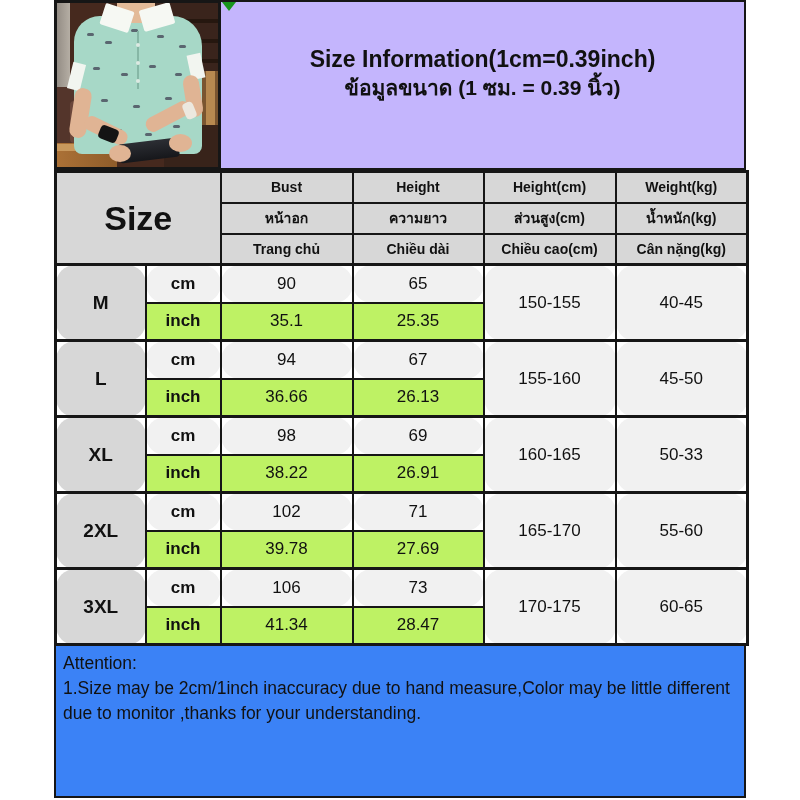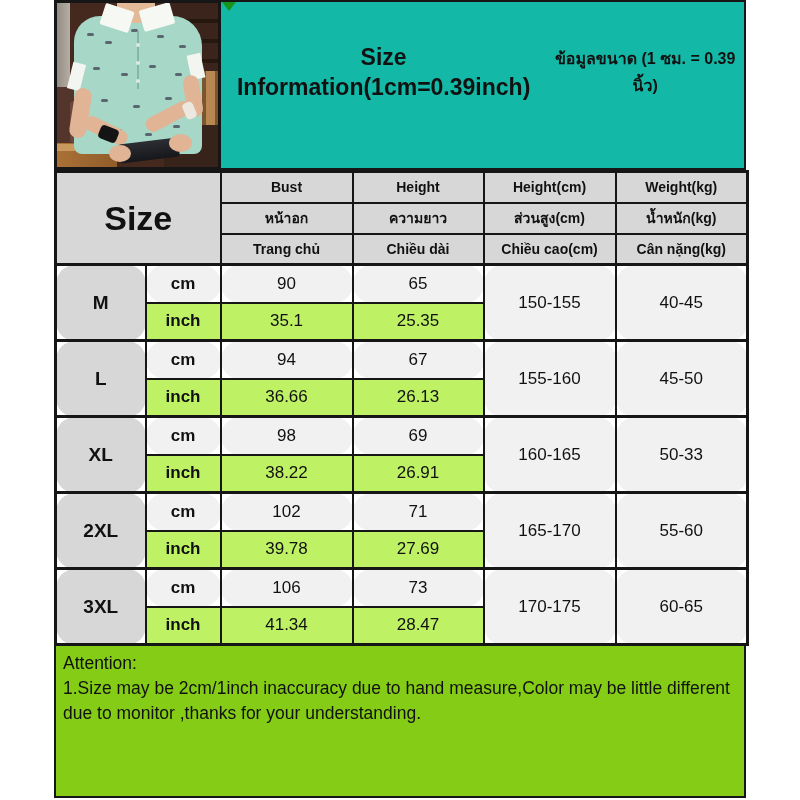--- a/index.html
+++ b/index.html
@@ -11,31 +11,31 @@
   *{box-sizing:border-box;}
   .content{position:absolute;left:54px;top:0;width:692px;}
 
   
   .top-row{display:flex;height:170px;}
   .photo-cell{
     width:167px;height:170px;border:3px solid #161616;position:relative;
     overflow:hidden;background:#46291e;flex:none;
   }
   .title-cell{
-    flex:1;border:2px solid #161616;border-left:none;background:#14b8a6;
-    position:relative;display:flex;flex-direction:row;justify-content:center;
+    flex:1;border:2px solid #161616;border-left:none;background:#c4b5fd;
+    position:relative;display:flex;flex-direction:column;justify-content:center;
     align-items:center;text-align:center;padding-bottom:26px;
   }
   .green-corner{
     position:absolute;left:1px;top:0;width:0;height:0;
     border-left:7px solid transparent;border-right:7px solid transparent;
     border-top:9px solid #17941c;
   }
   .title-en{font-size:23px;font-weight:bold;line-height:30px;}
-  .title-th{font-size:16px;font-weight:bold;line-height:27px;}
+  .title-th{font-size:21px;font-weight:bold;line-height:27px;}
   .title-vi{font-size:21px;font-weight:bold;line-height:27px;}
 
   
   .ph{position:absolute;}
   .ph-post-left{left:0;top:0;width:13px;height:98px;background:linear-gradient(90deg,#948d85,#b5aea4);}
   .ph-booth-right{right:0;top:0;width:80px;height:80px;
     background:repeating-linear-gradient(180deg,#3a241c 0 16px,#26170f 16px 20px);}
   .ph-leather-left{left:0;top:84px;width:48px;height:70px;background:#54352b;}
   .ph-leather-left2{left:13px;top:98px;width:24px;height:42px;background:#6b463a;border-radius:4px;}
   .ph-chair-right{right:0;top:68px;width:38px;height:98px;
@@ -87,21 +87,21 @@
   td.range{font-size:17px;background:#f1f1f1;}
   tr.row-cm td{background:#f1f1f1;}
   tr.row-cm td.size-cell{background:#d7d7d7;}
   tr.row-in td{background:#ffffff;}
   tr.row-in td.val,tr.row-in td.unit-cell{background:#bef264;}
   tr.group-start td{border-top:3px solid #161616;border-radius:19px;}
 
   
   .attention{
     width:692px;height:152px;border:2px solid #161616;border-top:none;
-    background:#84cc16;padding:5px 7px;font-size:17.5px;line-height:25px;
+    background:#3b82f6;padding:5px 7px;font-size:17.5px;line-height:25px;
   }
 </style>
 </head>
 <body>
 
 <div class="content">
 
   <div class="top-row">
     <div class="photo-cell" title="Model wearing mint green short-sleeve polo shirt with white collar, holding a phone">
       <div class="ph ph-post-left"></div>

